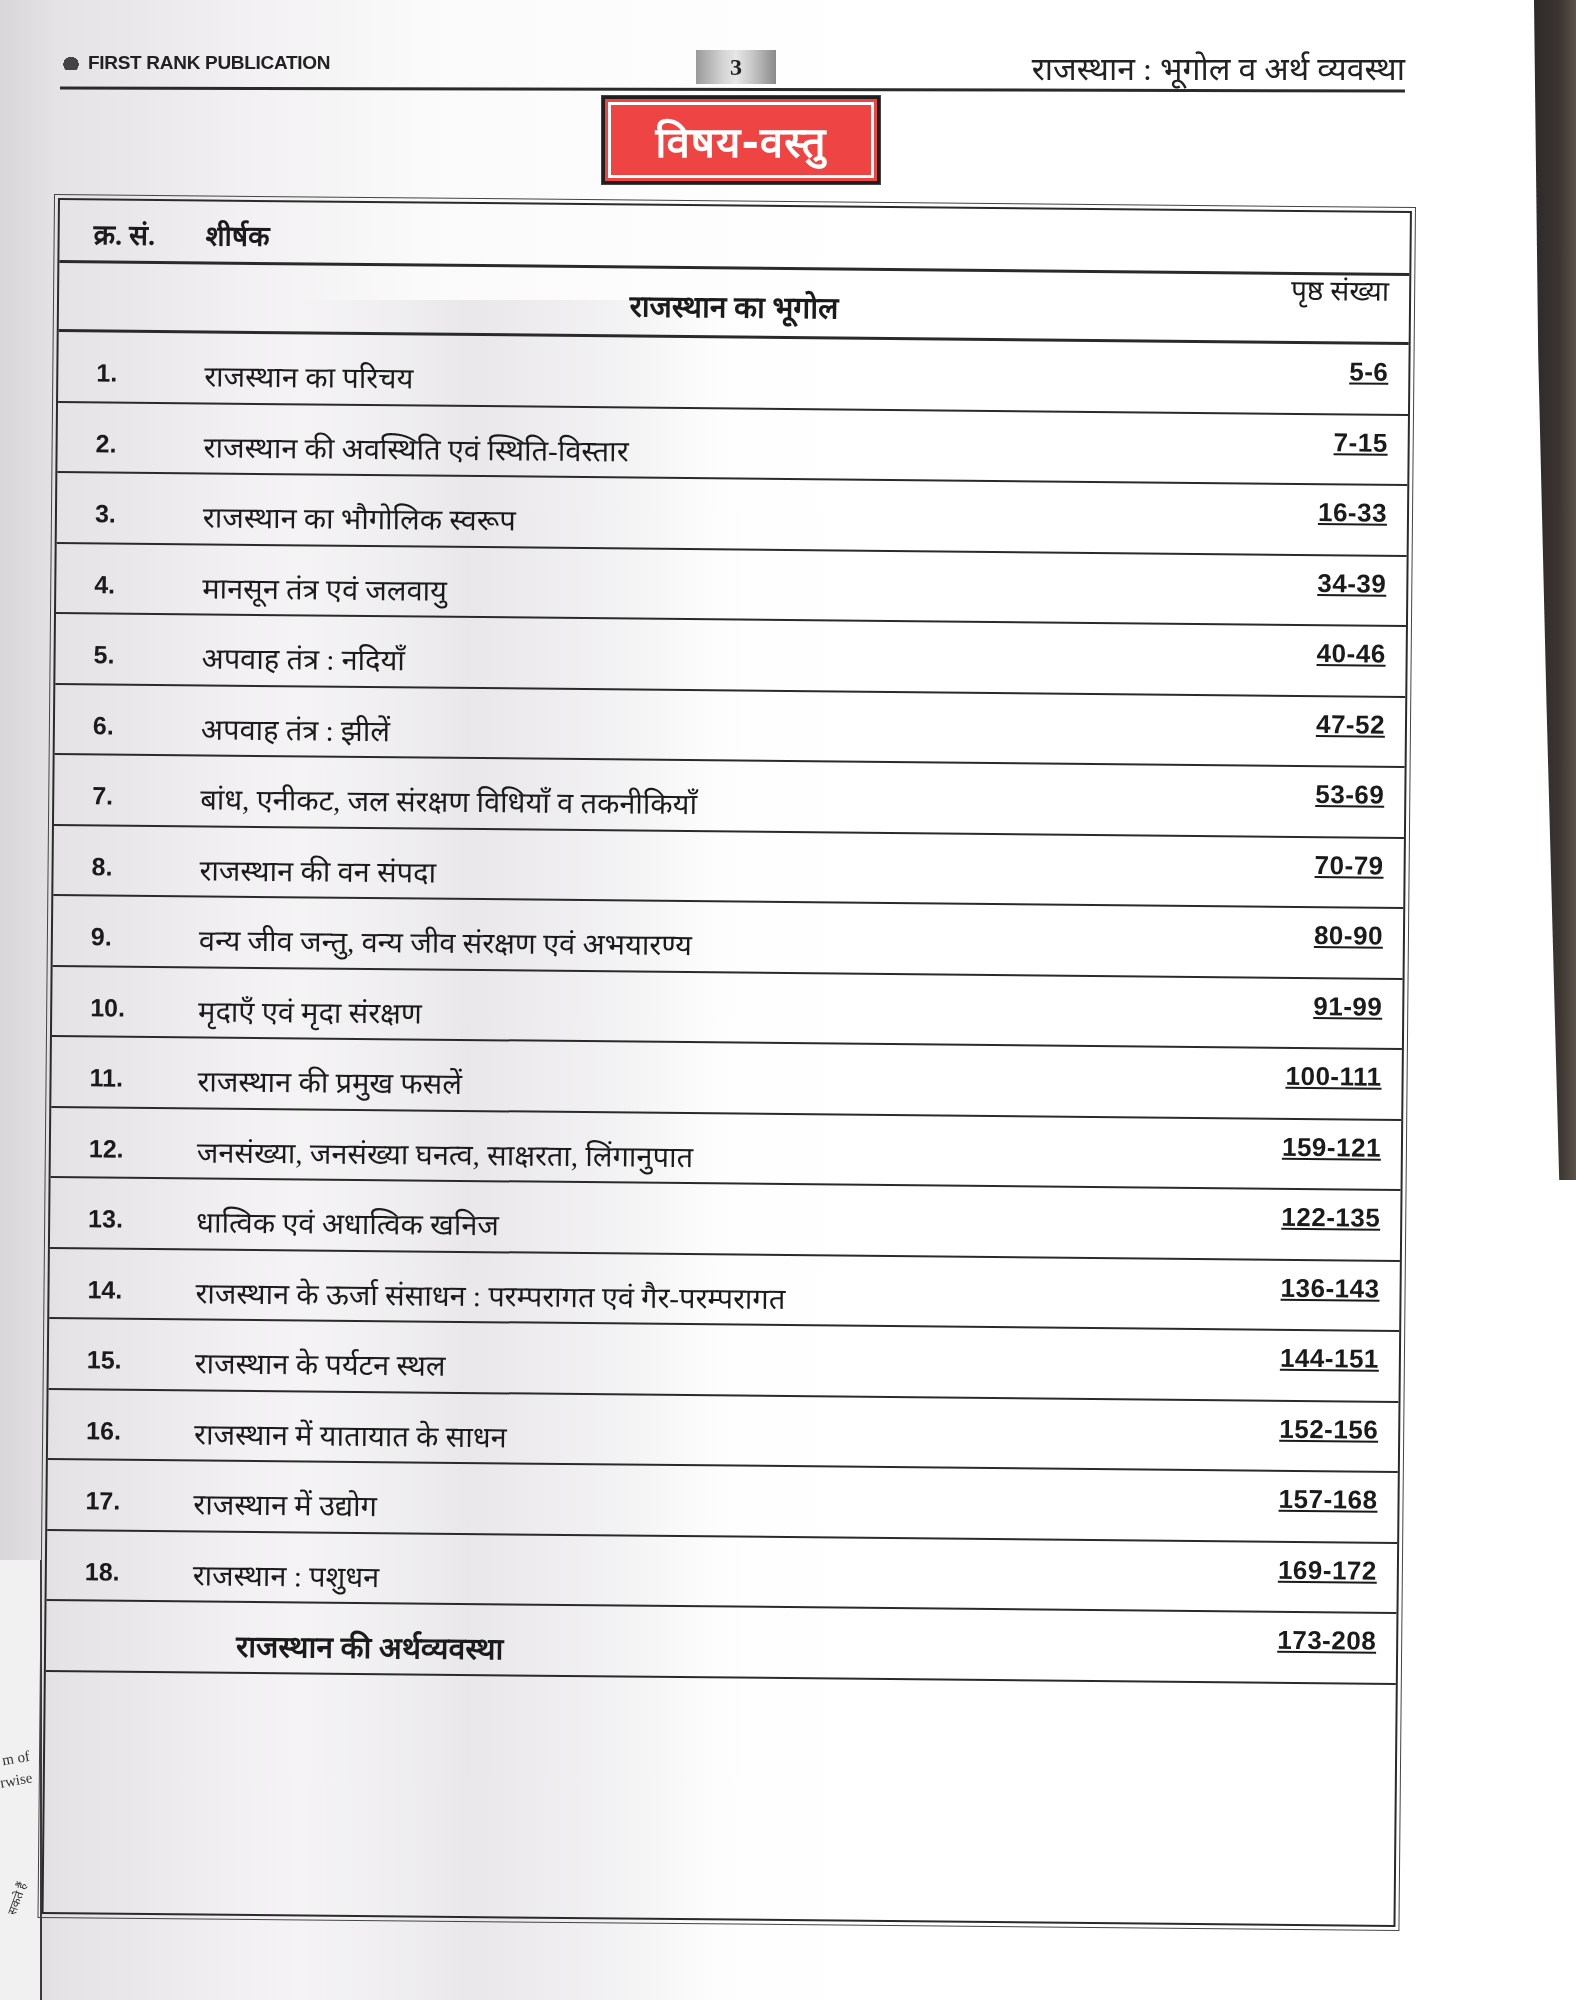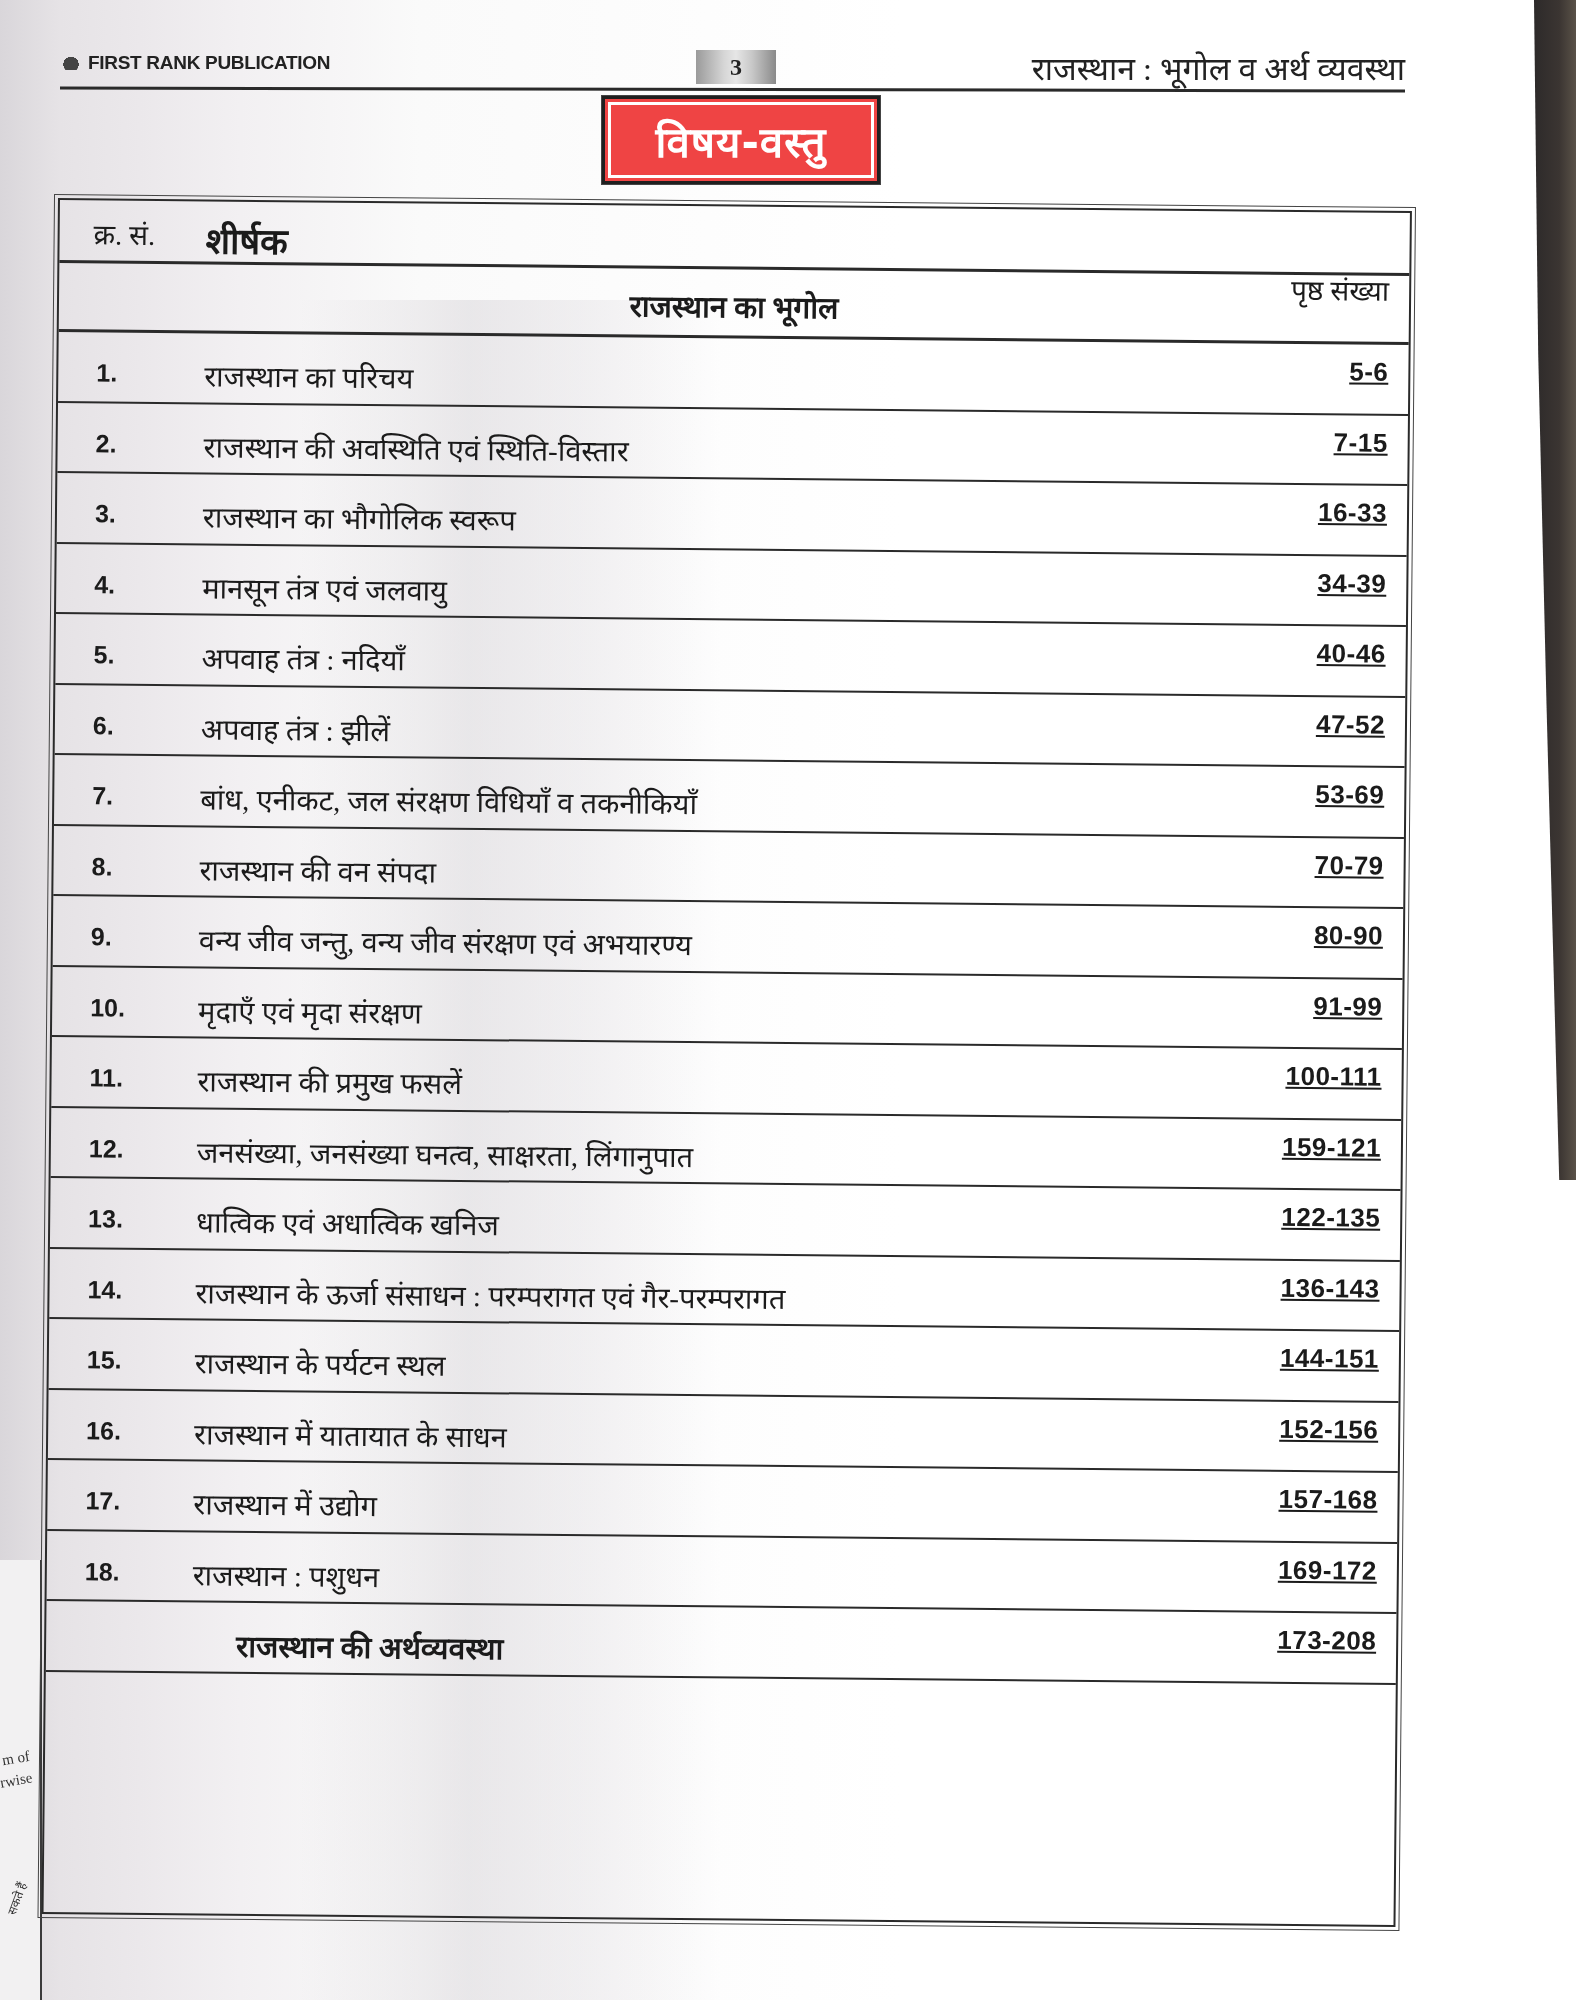--- a/index.html
+++ b/index.html
@@ -138,28 +138,28 @@
       background: transparent;
     }
     .toc-head {
       position: relative;
       height: 60px;
       border-bottom: 3px solid #2a2a2a;
     }
     .toc-head .col-sn {
       position: absolute; left: 34px; top: 14px;
       font-family: "Liberation Serif", serif;
-      font-weight: normal;
+      font-weight: bold;
       font-size: 28px;
     }
     .toc-head .col-title {
       position: absolute; left: 146px; top: 14px;
       font-family: Liberation Sans, sans-serif;
       font-weight: bold;
-      font-size: 36px;
+      font-size: 28px;
     }
     .toc-head .col-page {
       position: absolute; right: 20px; top: 14px;
       font-family: "Liberation Serif", serif;
       font-weight: normal;
       font-size: 28px;
       margin-top: 44px;
     }
     .section-row {
       position: relative;

